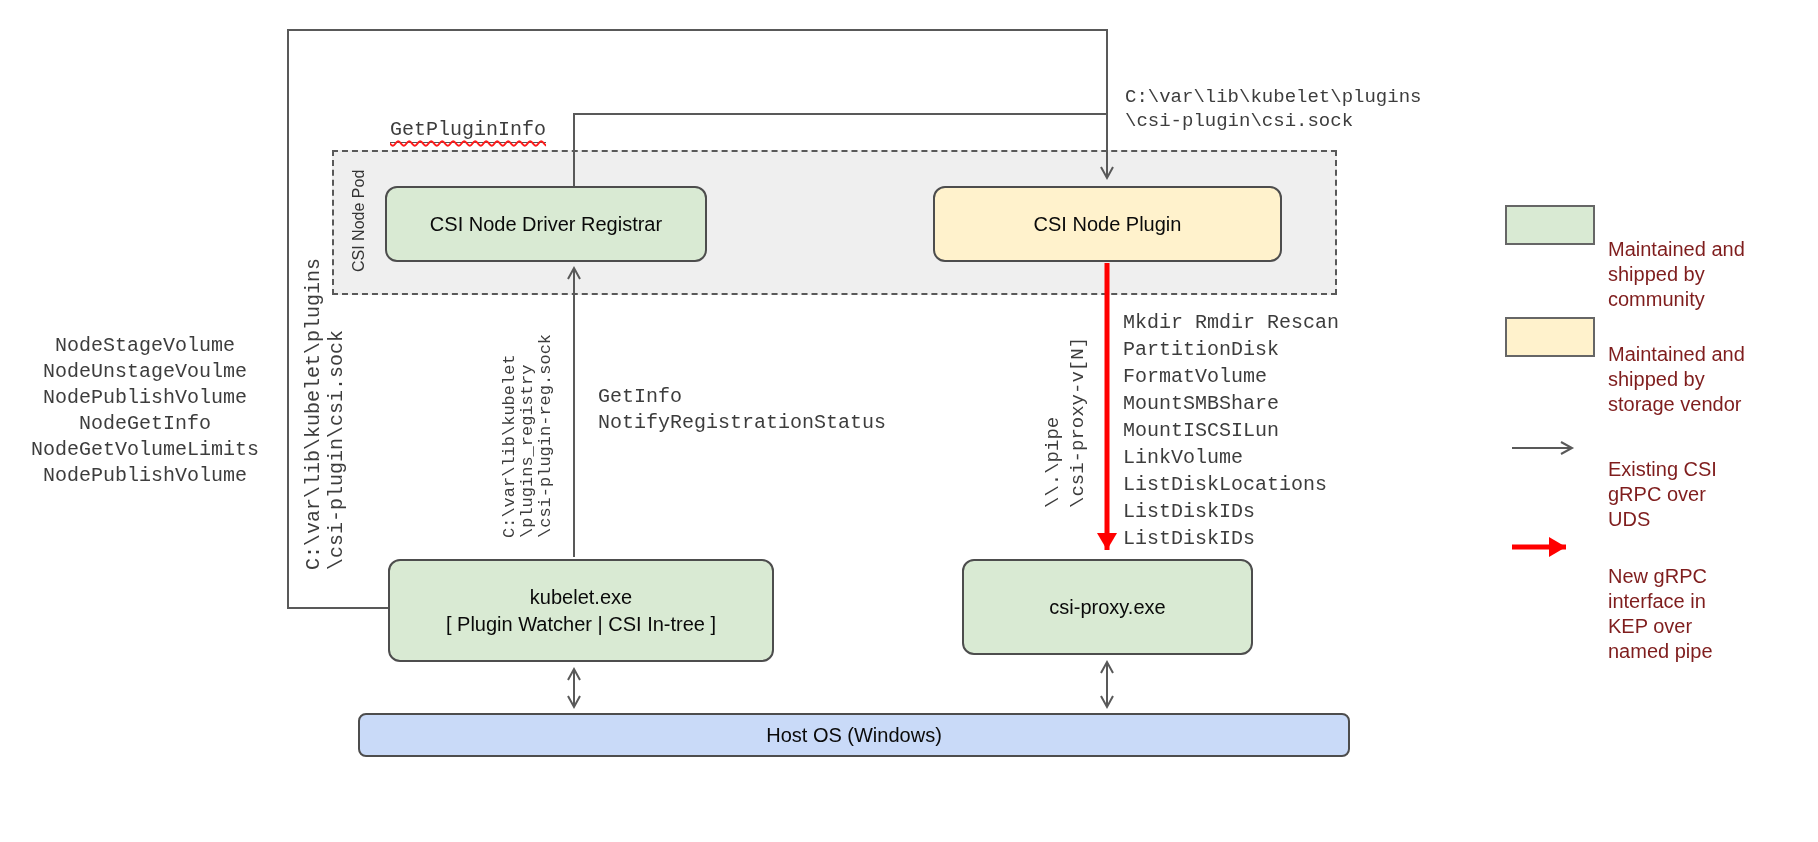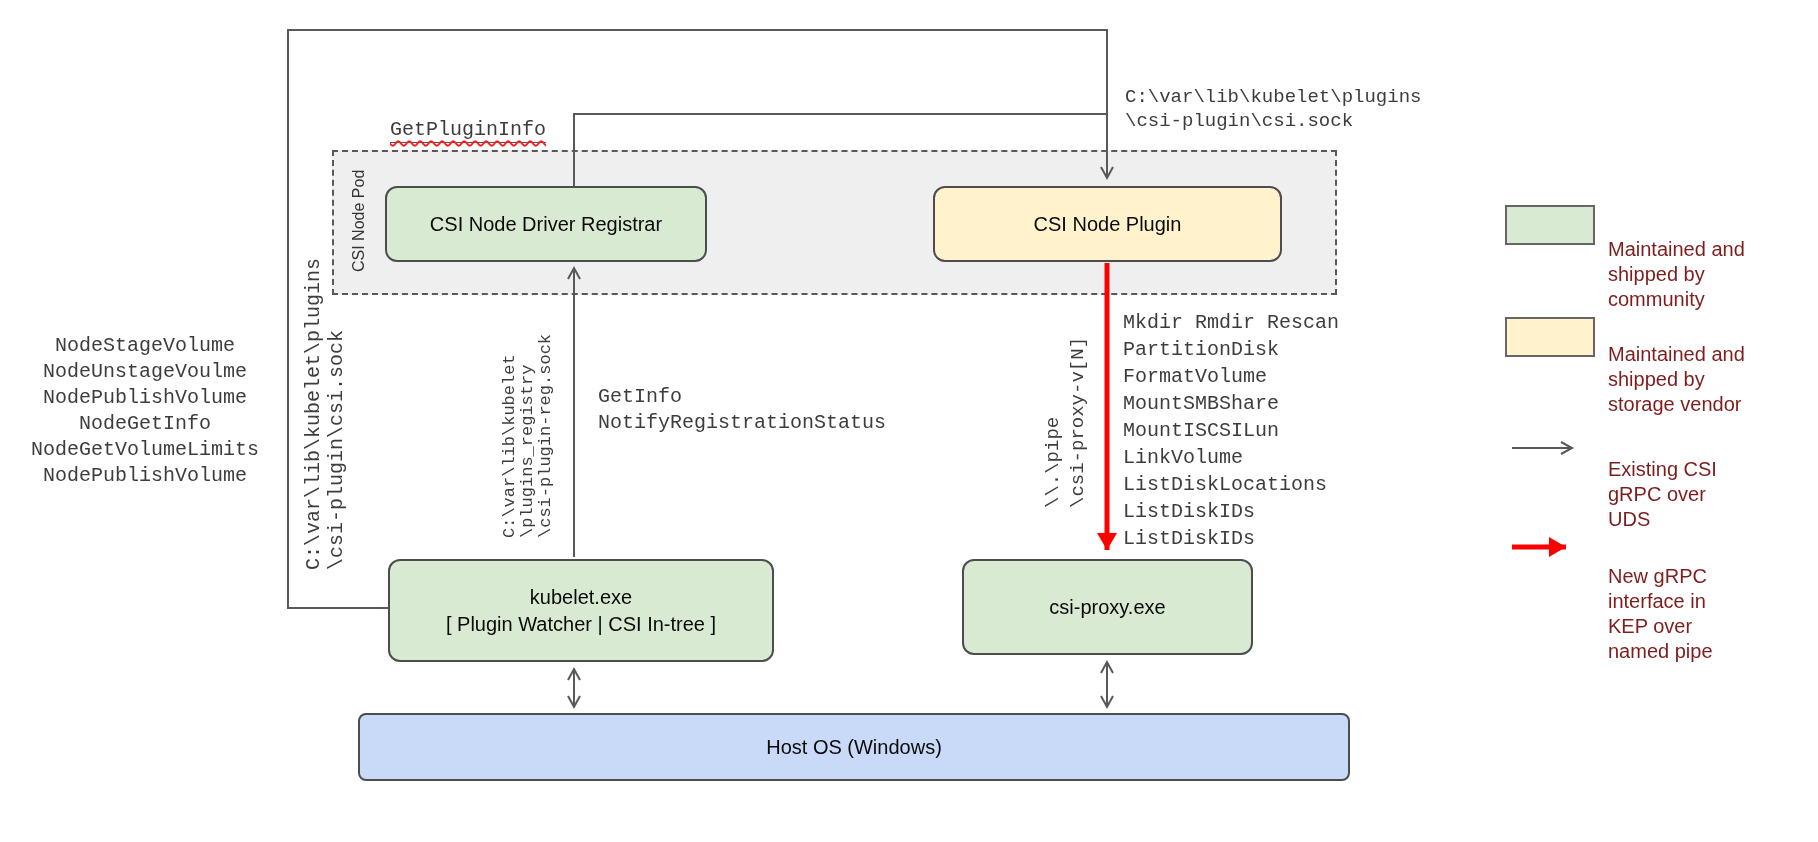--- a/index.html
+++ b/index.html
@@ -22,21 +22,21 @@
     text-align:center; font-size:20px; color:#0a0a0a; z-index:3;
   }
   .box-green  { background:#d9ead3; }
   .box-yellow { background:#fff2cc; }
   .box-blue   { background:#c9daf8; border-radius:8px; }
 
   .registrar { left:385px; top:186px; width:322px; height:76px; }
   .plugin    { left:933px; top:186px; width:349px; height:76px; }
   .kubelet   { left:388px; top:559px; width:386px; height:103px; line-height:27px; }
   .csiproxy  { left:962px; top:559px; width:291px; height:96px; }
-  .hostos    { left:358px; top:713px; width:992px; height:68px; }
+  .hostos    { left:358px; top:713px; width:992px; height:44px; }
 
   .vtext {
     position:absolute; transform:rotate(-90deg); transform-origin:0 0;
     white-space:pre-line; z-index:2;
   }
   .v-csisock  { left:302px; top:570px; font-size:20px; line-height:23px; }
   .v-registry { left:501px; top:538px; font-size:17px; line-height:18px; }
   .v-pipe     { left:1041px; top:508px; font-size:19px; line-height:25px; }
   .v-podlabel { left:350px; top:272px; font-size:16px; color:#333; font-family:"Liberation Sans",sans-serif; }
 

